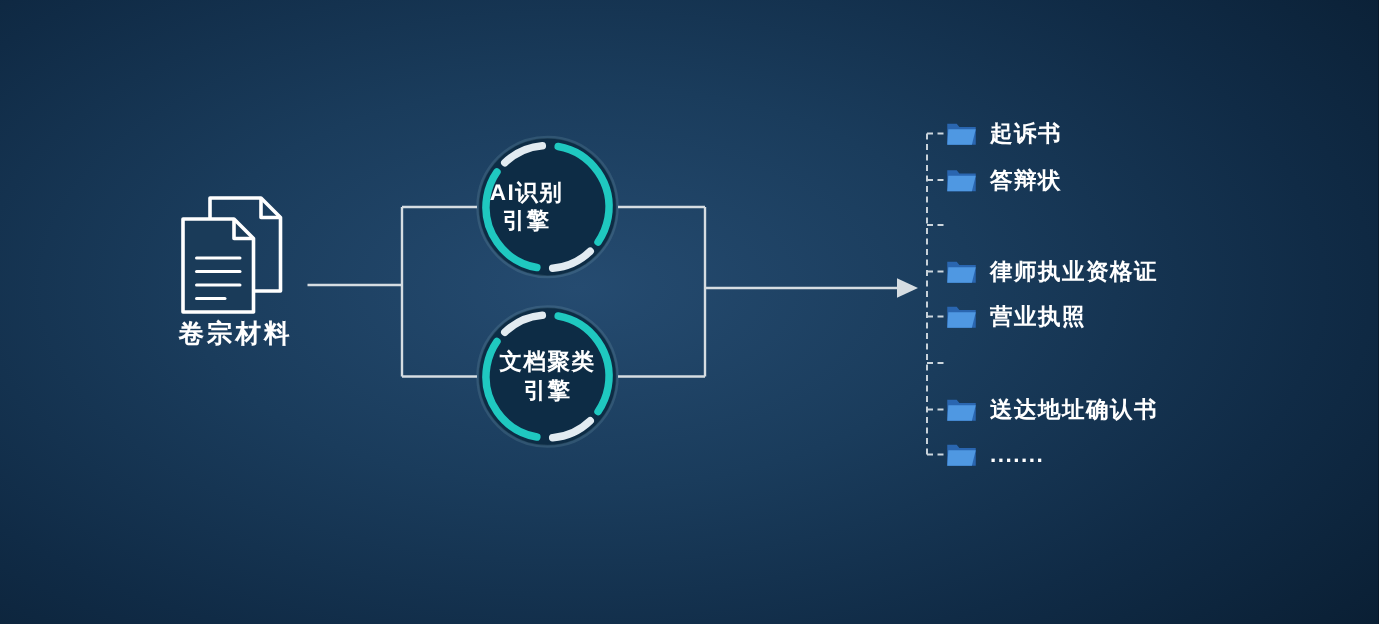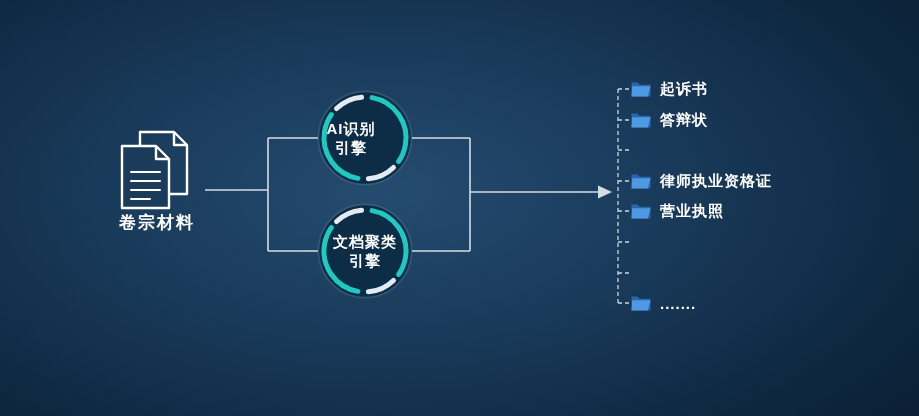--- a/index.html
+++ b/index.html
@@ -135,20 +135,27 @@
 
   <div class="output-row" style="top:170px">
     <svg class="folder" width="20" height="16" viewBox="0 0 20 16">
       <path d="M0.5 1.5 h6.3 l1.8 2.2 h10.9 v11.8 h-19 z" fill="#2a66b0"></path>
       <path d="M1.2 5.2 h18.3 l-2.6 10.3 h-16.4 z" fill="#4f98e2"></path>
     </svg>
     <span class="label">律师执业资格证</span>
   </div>
 
 
+  <div class="output-row" style="top:262px">
+    <svg class="folder" width="20" height="16" viewBox="0 0 20 16">
+      <path d="M0.5 1.5 h6.3 l1.8 2.2 h10.9 v11.8 h-19 z" fill="#2a66b0"></path>
+      <path d="M1.2 5.2 h18.3 l-2.6 10.3 h-16.4 z" fill="#4f98e2"></path>
+    </svg>
+    <span class="label">送达地址确认书</span>
+  </div>
 
   <div class="output-row" style="top:292px">
     <svg class="folder" width="20" height="16" viewBox="0 0 20 16">
       <path d="M0.5 1.5 h6.3 l1.8 2.2 h10.9 v11.8 h-19 z" fill="#2a66b0"></path>
       <path d="M1.2 5.2 h18.3 l-2.6 10.3 h-16.4 z" fill="#4f98e2"></path>
     </svg>
     <span class="label">.......</span>
   </div>
 
 </div>

